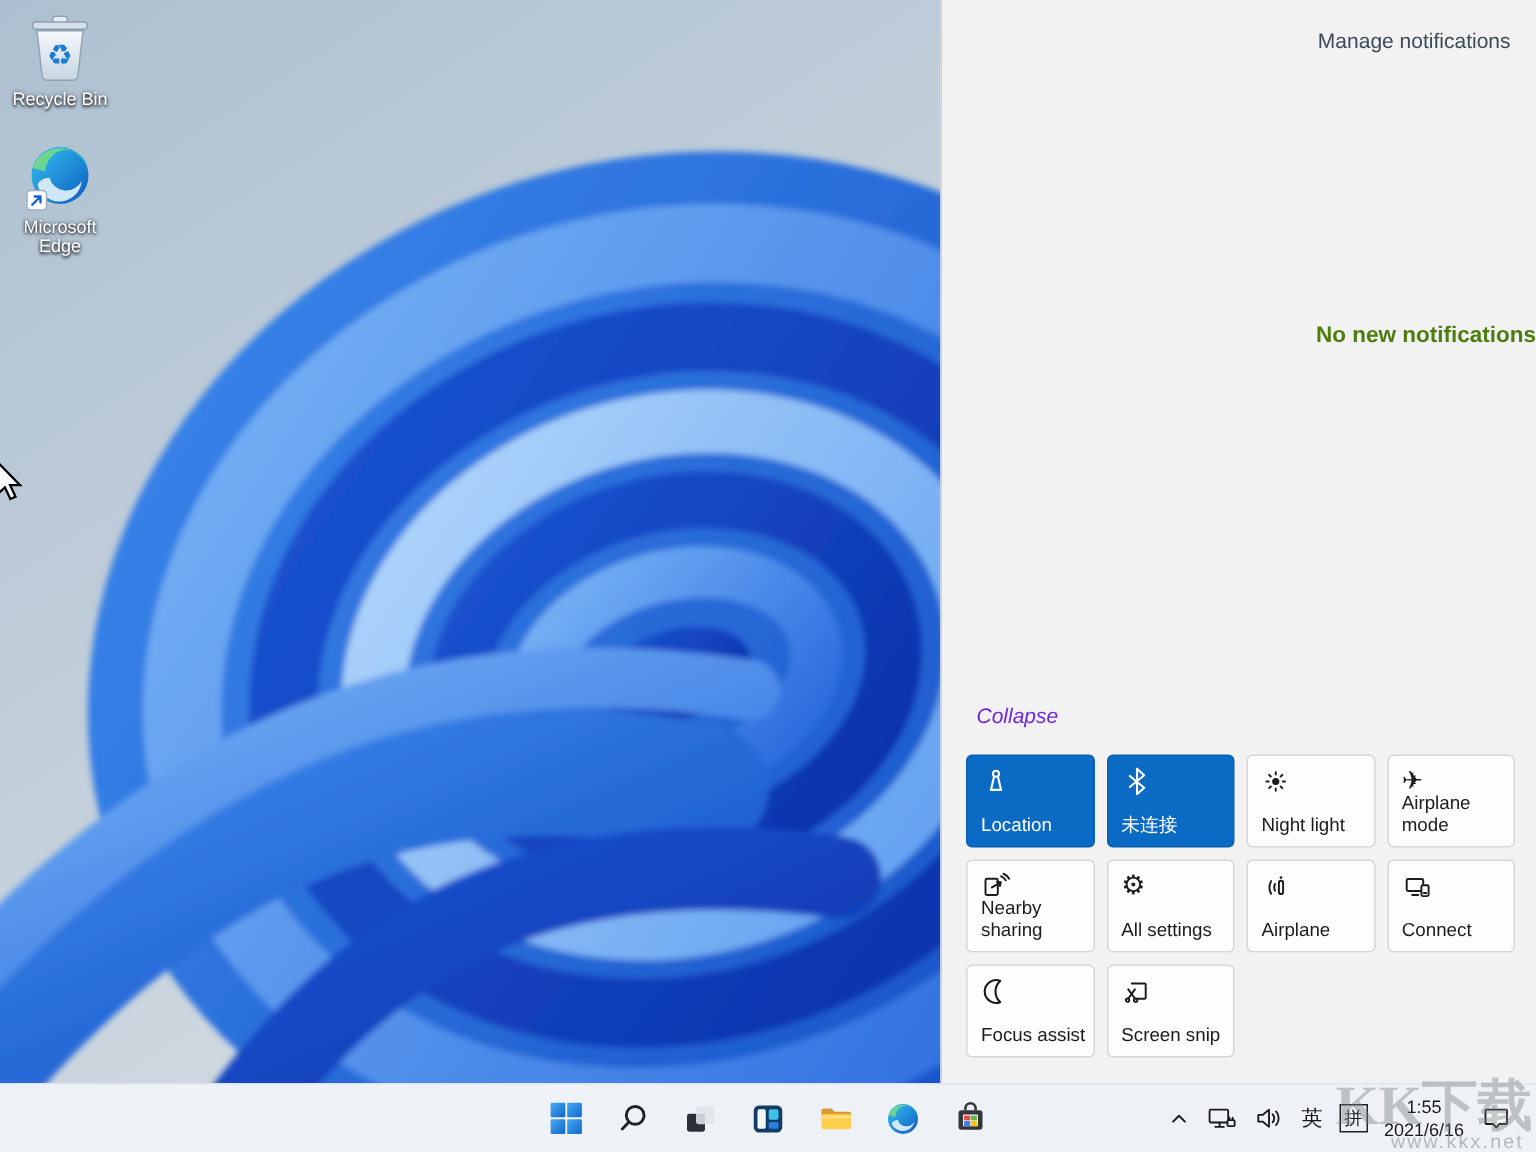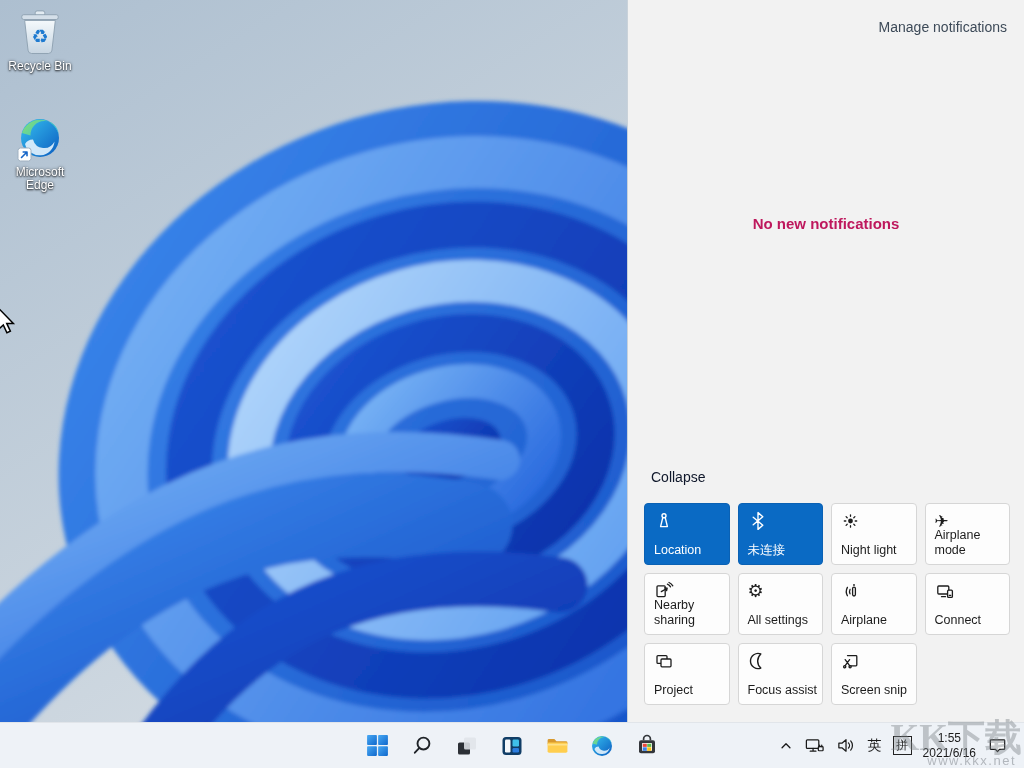--- a/index.html
+++ b/index.html
@@ -6,32 +6,32 @@
   html,body { width:1024px; height:768px; }
   body { font-family:"Liberation Sans","DejaVu Sans",sans-serif; overflow:hidden; background:#cfd8e0; }
   .screen { position:relative; width:1024px; height:768px; overflow:hidden; }
 
   
   .wallpaper { position:absolute; left:0; top:0; width:627px; height:722px; display:block; }
 
   
   .desktop-icon { position:absolute; width:72px; text-align:center; cursor:pointer; }
   #icon-recycle { left:4px; top:5px; }
-  #icon-edge { left:4px; top:115px; }
+  #icon-edge { left:4px; top:94px; }
   .di-img { display:block; margin:0 auto 3px auto; }
   .di-label { font-size:12px; line-height:13px; color:#fff;
               text-shadow:0 1px 2px rgba(0,0,0,.85), 0 0 3px rgba(0,0,0,.55); }
 
   
   .action-center { position:absolute; left:627px; top:0; width:397px; height:722px;
                    background:#f2f2f2; border-left:1px solid #c9d2da; }
   .manage { position:absolute; top:19px; right:17px; font-size:14px; color:#3d4a58; cursor:pointer; }
-  .empty-msg { position:absolute; top:215px; left:0; width:100%; text-align:center;
-               font-size:15px; font-weight:700; color:#be185d; }
-  .collapse { position:absolute; top:469px; left:23px; font-size:14px; color:#0f172a; cursor:pointer; }
+  .empty-msg { position:absolute; top:215px; left:0; width:100%; text-align:right;
+               font-size:15px; font-weight:700; color:#4d7c0f; }
+  .collapse { position:absolute; top:469px; left:23px; font-size:14px; color:#6d28d9; cursor:pointer;font-style:italic; }
   .qa-grid { position:absolute; left:16px; top:503px; width:366px;
              display:grid; grid-template-columns:repeat(4,1fr); gap:8px 8px; }
   .tile { position:relative; height:62px; background:#fdfdfd; border:1px solid #d6d6d6;
           border-radius:4px; color:#1c1c1c; cursor:pointer; }
   .tile.active { background:#0a6ac4; border-color:#0a61b4; color:#fff; }
   .tile-icon { position:absolute; left:9px; top:7px; width:22px; height:20px;
                font-size:17px; line-height:20px; font-family:"DejaVu Sans",sans-serif; }
   .tile-icon.glyph-lg { font-size:18px; }
   .tile-icon svg { display:block; }
   .tile-label { position:absolute; left:9px; right:3px; bottom:6px;
@@ -223,29 +223,20 @@
           <svg width="20" height="20" viewBox="0 0 20 20" fill="none" stroke="currentColor" stroke-width="1.3" stroke-linecap="round" stroke-linejoin="round">
             <rect x="2.8" y="5" width="11" height="8" rx="1"></rect>
             <path d="M6.5 15.7 h4"></path>
             <rect x="12.6" y="9.2" width="4.8" height="7.2" rx="1" fill="#fdfdfd"></rect>
             <path d="M14.2 14.3 h1.6"></path>
           </svg>
         </span>
         <span class="tile-label">Connect</span>
       </div>
 
-      <div class="tile">
-        <span class="tile-icon">
-          <svg width="20" height="20" viewBox="0 0 20 20" fill="none" stroke="currentColor" stroke-width="1.3" stroke-linejoin="round">
-            <rect x="3" y="4.6" width="10" height="7.8" rx="1"></rect>
-            <rect x="7" y="8" width="10" height="7.8" rx="1" fill="#fdfdfd"></rect>
-          </svg>
-        </span>
-        <span class="tile-label">Project</span>
-      </div>
 
 
       <div class="tile">
         <span class="tile-icon">
           <svg width="20" height="20" viewBox="0 0 20 20" fill="none" stroke="currentColor" stroke-width="1.4" stroke-linejoin="round">
             <path d="M12.8 2.9 a7.6 7.6 0 1 0 0 14.2 a9.6 9.6 0 0 1 0 -14.2 Z"></path>
           </svg>
         </span>
         <span class="tile-label">Focus assist</span>
       </div>

